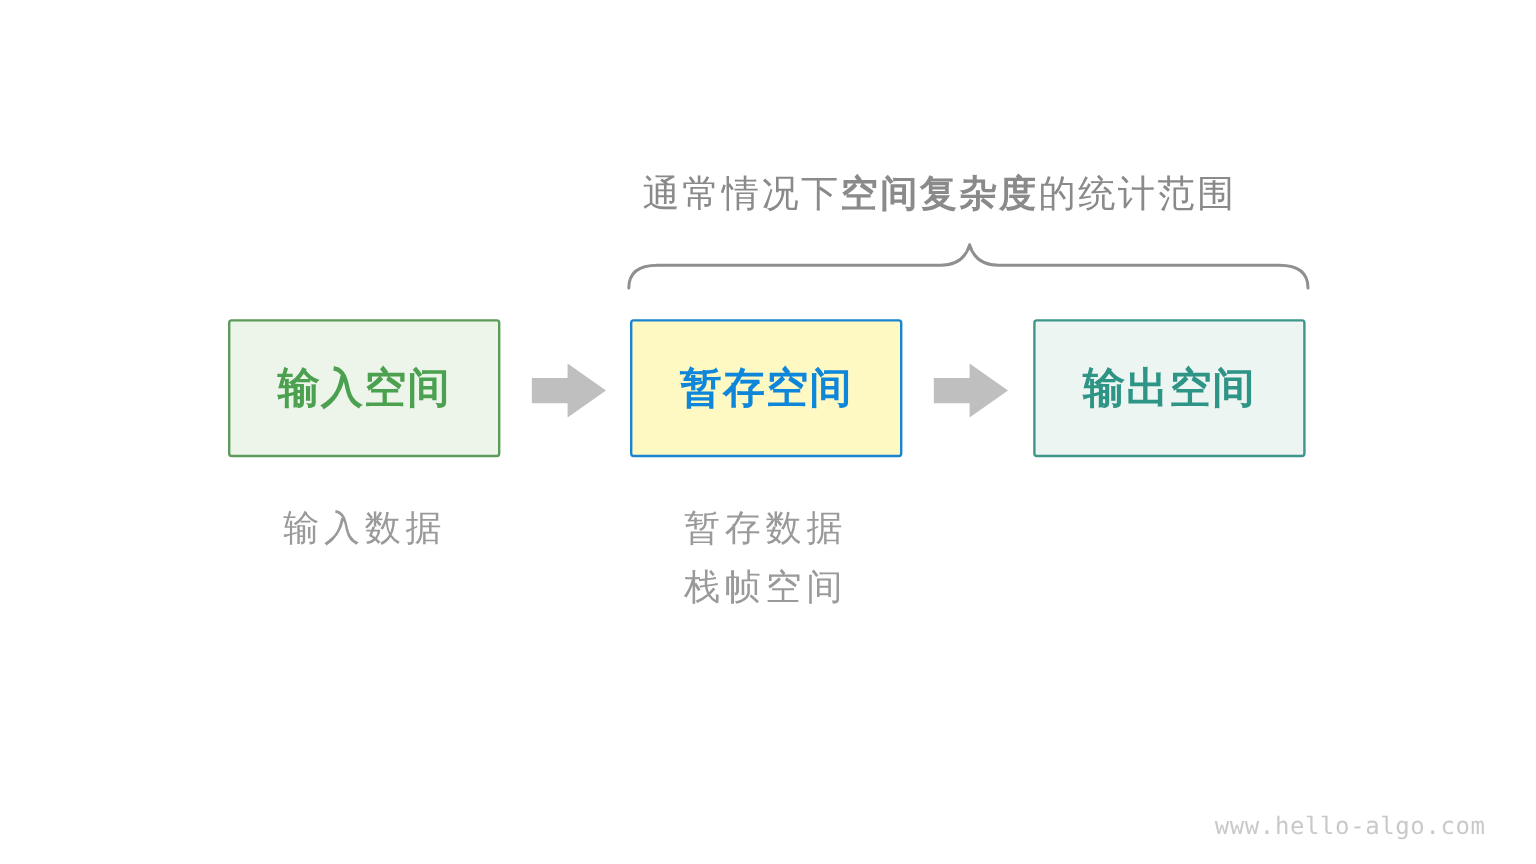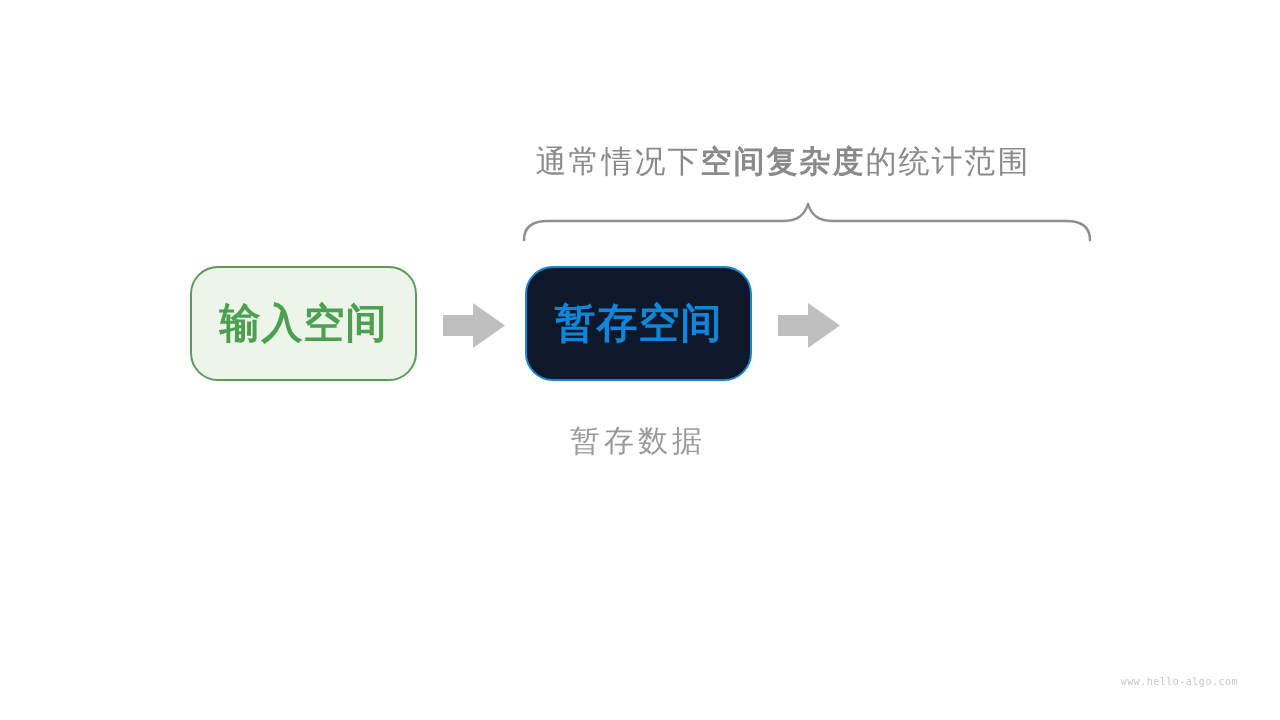--- a/index.html
+++ b/index.html
@@ -19,23 +19,23 @@
   }
   .diagram-title .bold { font-weight: 700; }
 
   .brace-svg { position: absolute; left: 522px; top: 201px; width: 570px; height: 42px; }
 
   .box {
     position: absolute;
     top: 266px;
     width: 227px; height: 115px;
     border: 2.5px solid;
-    border-radius: 28px;
+    border-radius: 3px;
     display: flex; align-items: center; justify-content: center;
-    font-size: 41px; font-weight: 700;
+    font-size: 35px; font-weight: 700;
     letter-spacing: 1px;
     text-align: right;
   }
   .box-0 { left: 190px; }
   .box-1 { left: 525px; }
   .box-2 { left: 861px; }
 
   .arrow-svg { position: absolute; top: 303px; width: 62px; height: 45px; }
   .arrow-0 { left: 443px; }
   .arrow-1 { left: 778px; }
@@ -51,21 +51,21 @@
   }
   .note-col-0 { left: 184px; }
   .note-col-1 { left: 518px; text-align: center; }
   .note-col-2 { left: 855px; }
   .note-line { height: 49px; line-height: 42px; white-space: nowrap; }
 
   .watermark {
     position: absolute;
     right: 42px; top: 676px;
     font-family: "DejaVu Sans Mono", "Liberation Mono", monospace;
-    font-size: 10px;
+    font-size: 20px;
     color: #C9C9C9;
     letter-spacing: 0.5px;
   }
 </style>
 </head>
 <body>
 
 <div class="stage" style="background: rgb(255, 255, 255);">
 
   <div class="diagram-title" style="color: rgb(138, 138, 138);">
@@ -77,30 +77,37 @@
   </svg>
 
   <div class="box box-0" style="border-color: rgb(92, 156, 88); background: rgb(237, 245, 235); color: rgb(75, 161, 80);">
     <span>输入空间</span>
   </div>
 
   <svg class="arrow-svg arrow-0" viewBox="0 0 62 45" xmlns="http://www.w3.org/2000/svg">
     <polygon class="arrow-shape" points="0,12 30,12 30,0 62,22.5 30,45 30,33 0,33" fill="#BFBFBF"></polygon>
   </svg>
 
-  <div class="box box-1" style="border-color: rgb(26, 133, 206); background: #0f172a; color: rgb(14, 135, 218); font-family: Liberation Serif, serif;">
+  <div class="box box-1" style="border-color: rgb(26, 133, 206); background: #fef9c3; color: rgb(14, 135, 218); font-family: Liberation Serif, serif;">
     <span>暂存空间</span>
   </div>
 
   <svg class="arrow-svg arrow-1" viewBox="0 0 62 45" xmlns="http://www.w3.org/2000/svg">
     <polygon class="arrow-shape" points="0,12 30,12 30,0 62,22.5 30,45 30,33 0,33" fill="#BFBFBF"></polygon>
   </svg>
 
+  <div class="box box-2" style="border-color: rgb(62, 150, 139); background: rgb(236, 245, 242); color: rgb(46, 148, 134);">
+    <span>输出空间</span>
+  </div>
 
+  <div class="note-col note-col-0" style="color: rgb(154, 154, 154);">
+    <div class="note-line">输入数据</div>
+  </div>
 
   <div class="note-col note-col-1" style="color: rgb(154, 154, 154);">
     <div class="note-line">暂存数据</div>
+    <div class="note-line">栈帧空间</div>
   </div>
 
 
   <div class="watermark" style="color: rgb(201, 201, 201);">www.hello-algo.com</div>
 
 </div>
 
 </body></html>

